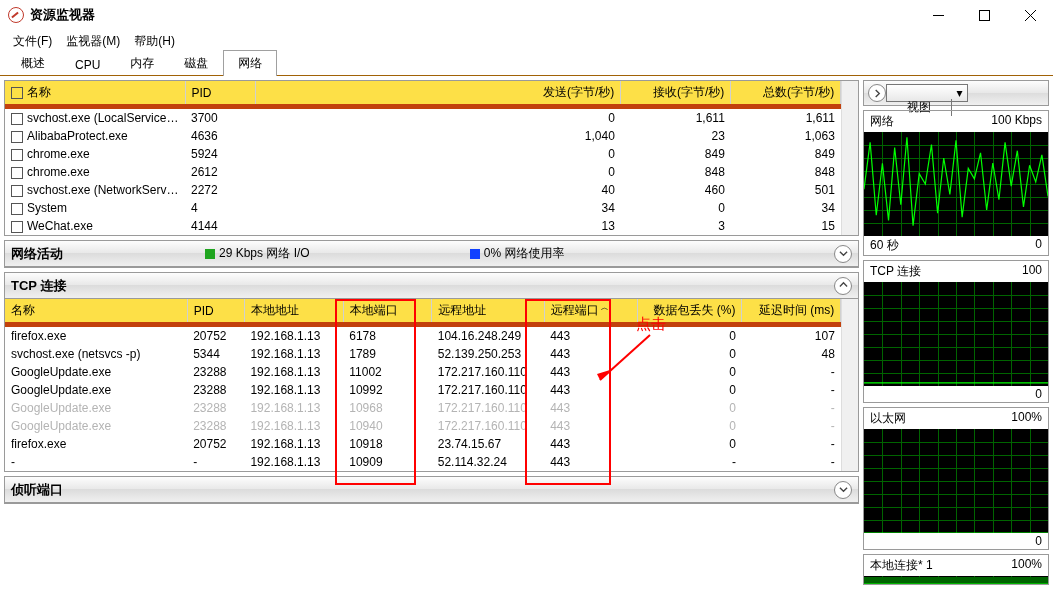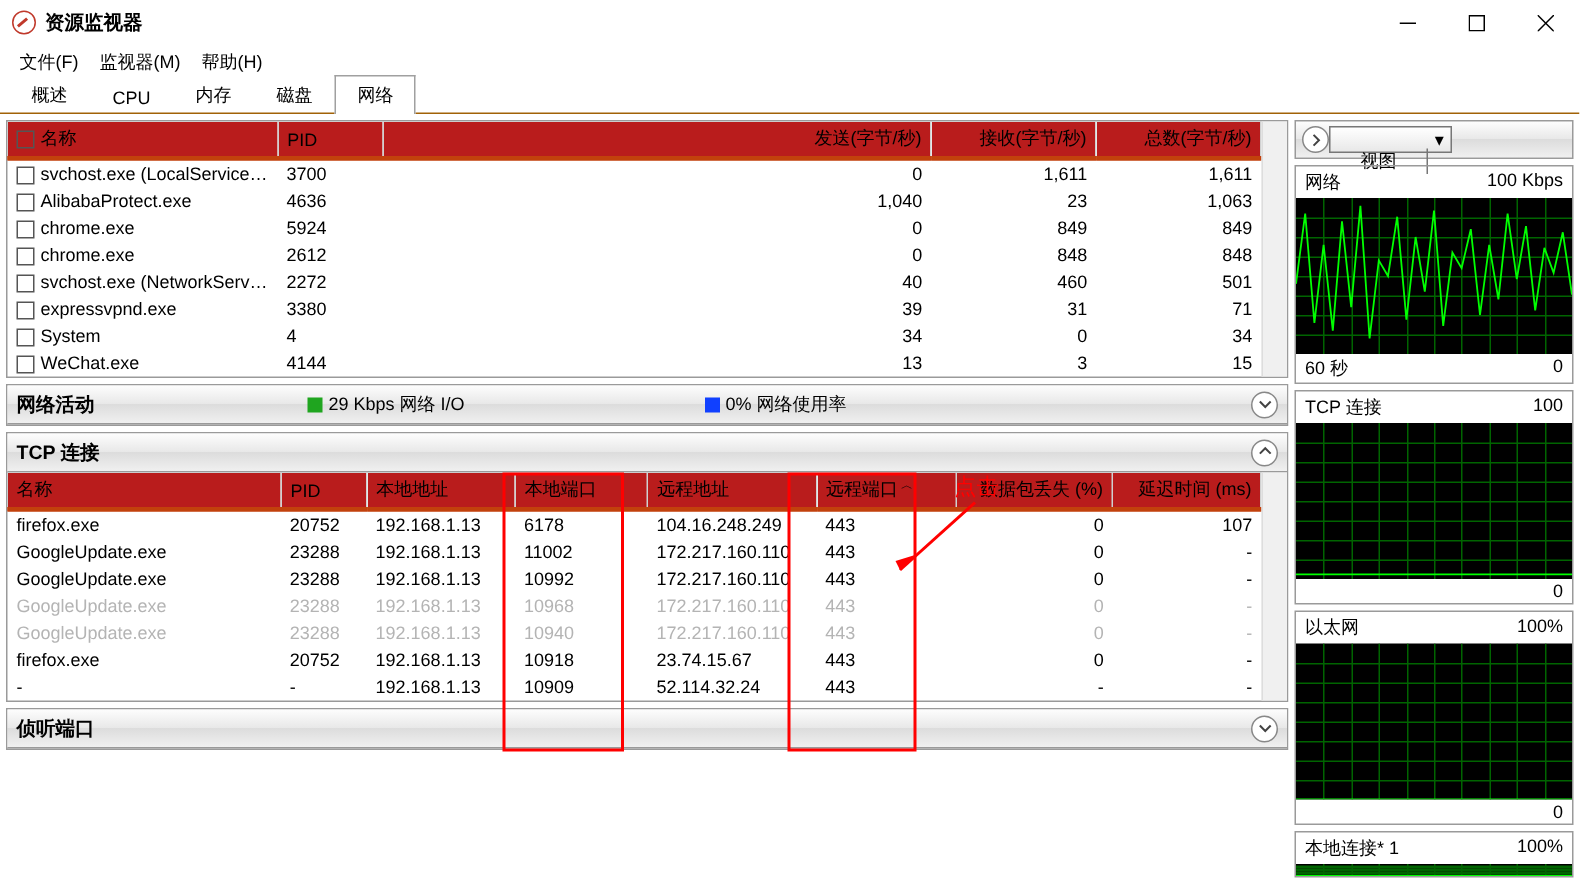--- a/index.html
+++ b/index.html
@@ -33,21 +33,21 @@
 .panel-head .ptitle { font-weight: bold; font-size: 13px; flex: 0 0 auto; margin-right: 12px; }
 .panel-head .filler { flex: 1; }
 .chev { width: 18px; height: 18px; border: 1px solid #888; border-radius: 50%; background: #fff; display: flex; align-items: center; justify-content: center; }
 .chev svg { width: 9px; height: 9px; }
 .legend-sq { width: 10px; height: 10px; display: inline-block; margin-right: 4px; vertical-align: middle; }
 .legend-sq.green { background: #1fa51f; }
 .legend-sq.blue  { background: #1040ff; }
 
 
 .tbl { width: 100%; border-collapse: collapse; table-layout: fixed; }
-.tbl th { text-align: left; font-weight: normal; padding: 3px 6px; border-right: 1px solid #d0d0d0; border-bottom: 3px solid #c2410c; background: #b91c1c; white-space: nowrap; overflow: hidden; text-overflow: ellipsis; }
+.tbl th { text-align: left; font-weight: normal; padding: 3px 6px; border-right: 1px solid #d0d0d0; border-bottom: 5px solid #c2410c; background: #fde047; white-space: nowrap; overflow: hidden; text-overflow: ellipsis; }
 .tbl th.rt { text-align: right; }
 .tbl td { padding: 2px 6px; white-space: nowrap; overflow: hidden; text-overflow: ellipsis; }
 .tbl td.rt { text-align: right; }
 .tbl tr.dim td { color: #b4b4b4; }
 .cb { width: 12px; height: 12px; border: 1px solid #555; display: inline-block; vertical-align: middle; margin-right: 4px; }
 .sort-arrow { font-size: 8px; display: inline-block; margin-left: 2px; vertical-align: top; }
 
 
 .redbox { position: absolute; border: 2px solid #ff0000; pointer-events: none; }
 .annot { position: absolute; color: #ff0000; font-size: 15px; pointer-events: none; }
@@ -161,27 +161,20 @@
                 <td class="rt">0</td>
                 <td class="rt">848</td>
                 <td class="rt">848</td>
               </tr>
               <tr>
                 <td><span class="cb"></span>svchost.exe (NetworkServic...</td>
                 <td>2272</td>
                 <td class="rt">40</td>
                 <td class="rt">460</td>
                 <td class="rt">501</td>
-              </tr>
-              <tr>
-                <td><span class="cb"></span>expressvpnd.exe</td>
-                <td>3380</td>
-                <td class="rt">39</td>
-                <td class="rt">31</td>
-                <td class="rt">71</td>
               </tr>
               <tr>
                 <td><span class="cb"></span>System</td>
                 <td>4</td>
                 <td class="rt">34</td>
                 <td class="rt">0</td>
                 <td class="rt">34</td>
               </tr>
               <tr>
                 <td><span class="cb"></span>WeChat.exe</td>
@@ -251,20 +244,30 @@
           <tbody id="conn-body">
               <tr>
                 <td>firefox.exe</td>
                 <td>20752</td>
                 <td>192.168.1.13</td>
                 <td>6178</td>
                 <td>104.16.248.249</td>
                 <td>443</td>
                 <td class="rt">0</td>
                 <td class="rt">107</td>
+              </tr>
+              <tr>
+                <td>svchost.exe (netsvcs -p)</td>
+                <td>5344</td>
+                <td>192.168.1.13</td>
+                <td>1789</td>
+                <td>52.139.250.253</td>
+                <td>443</td>
+                <td class="rt">0</td>
+                <td class="rt">48</td>
               </tr>
               <tr>
                 <td>GoogleUpdate.exe</td>
                 <td>23288</td>
                 <td>192.168.1.13</td>
                 <td>11002</td>
                 <td>172.217.160.110</td>
                 <td>443</td>
                 <td class="rt">0</td>
                 <td class="rt">-</td>

